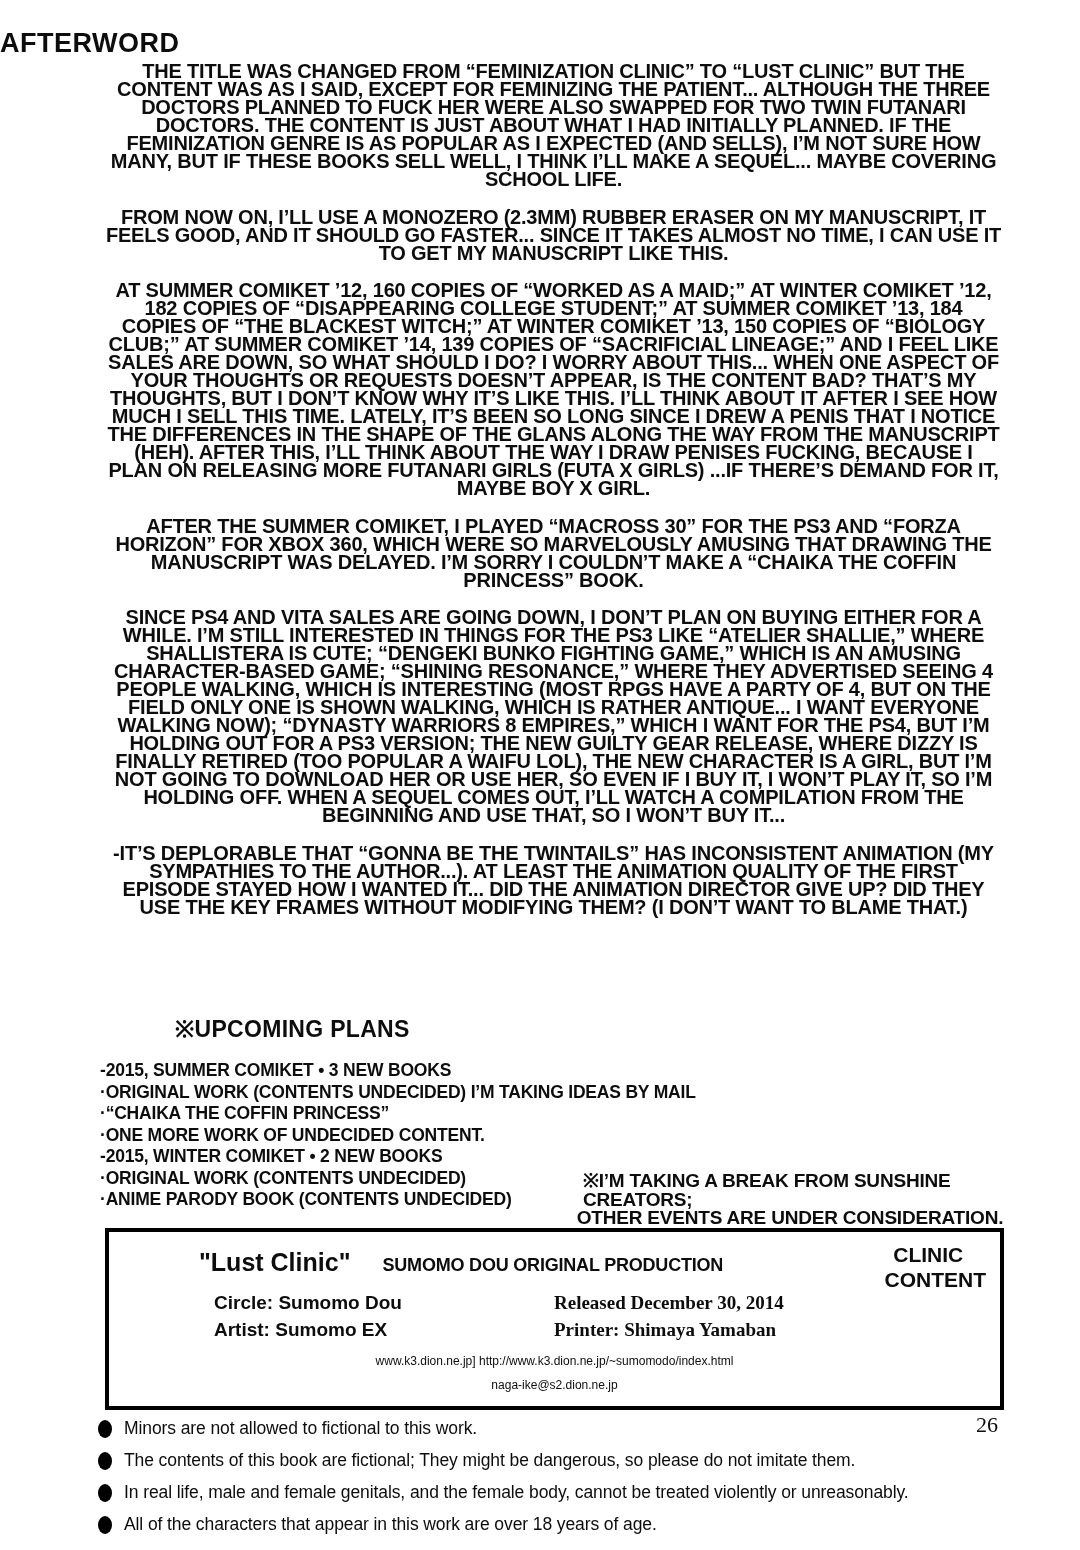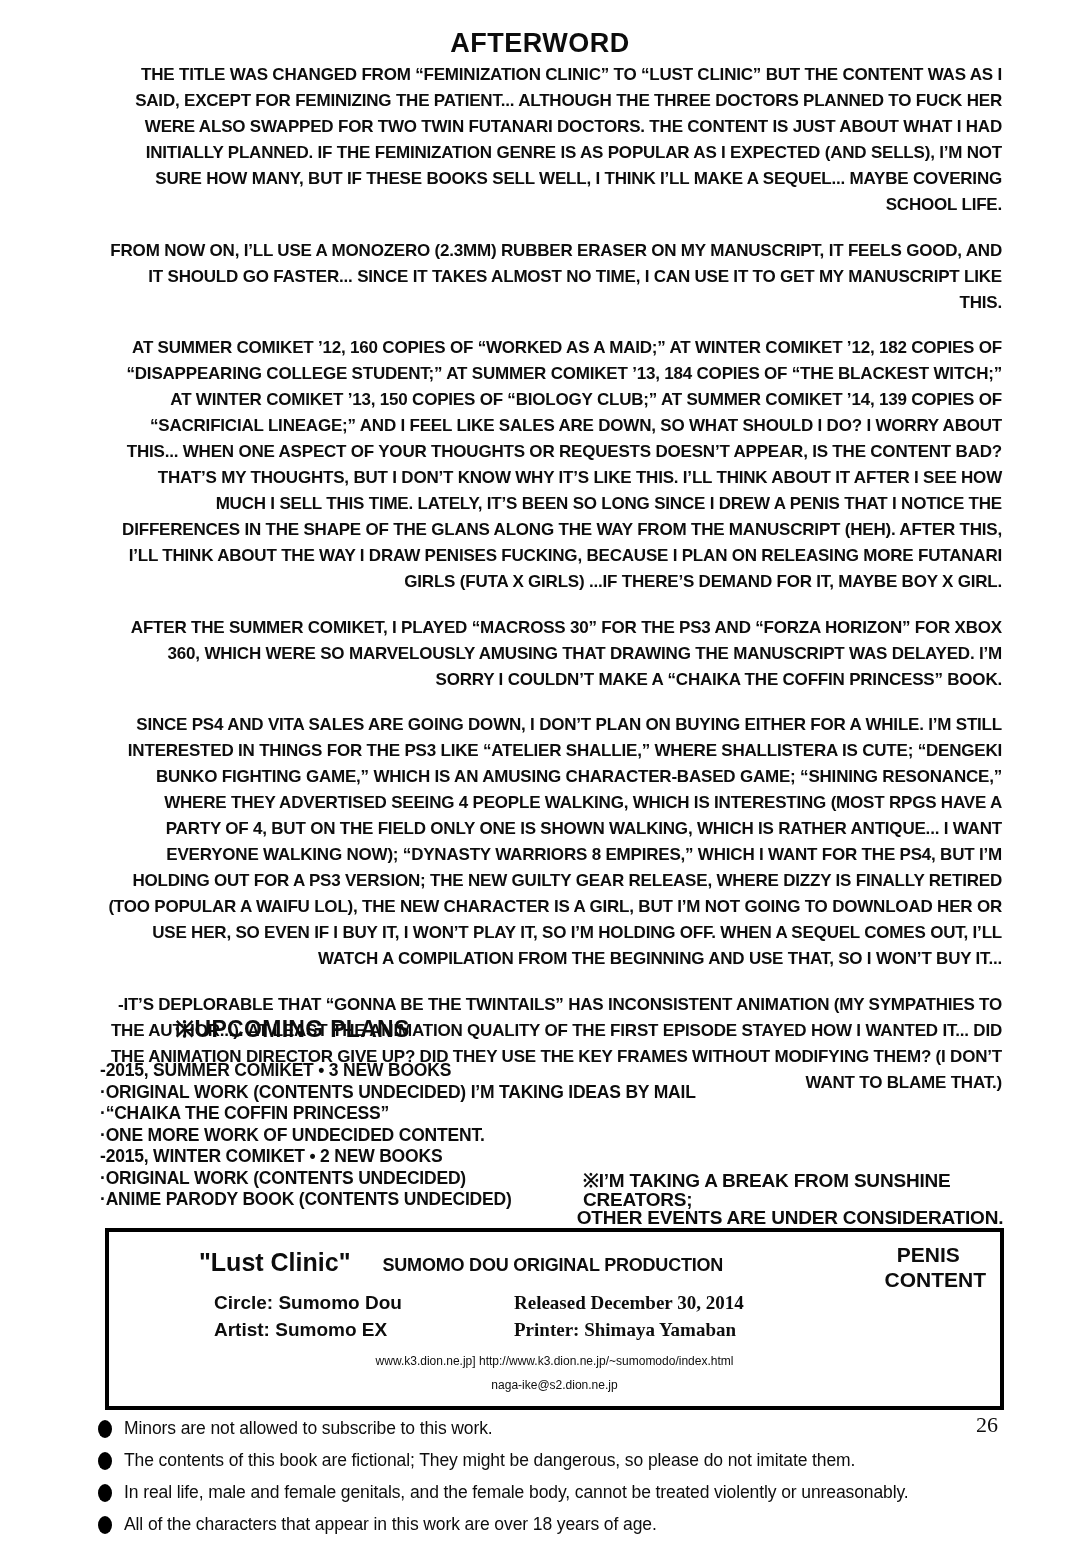--- a/index.html
+++ b/index.html
@@ -6,27 +6,27 @@
   body{
     width:1080px;height:1550px;background:#ffffff;position:relative;
     font-family:"Liberation Sans", sans-serif;color:#0d0d0d;overflow:hidden;
   }
   .page{position:absolute;inset:0;}
 
   
   .comic{font-weight:700;letter-spacing:-0.2px;}
 
   .title{
-    position:absolute;top:28px;left:0;width:1080px;text-align:center;
+    position:absolute;top:28px;left:0;width:1080px;
     font-size:27px;font-weight:700;letter-spacing:0.5px;
   }
 
   .body-text{
     position:absolute;top:62px;left:105px;width:897px;
-    font-size:17px;line-height:26px;text-align:right;
+    font-size:20px;line-height:18px;text-align:center;
   }
   .body-text p{margin:0 0 19.6px 0;}
   .body-text p:last-child{margin-bottom:0;}
 
   .plans-heading{
     position:absolute;top:1012px;left:175px;
     font-size:23px;font-weight:700;letter-spacing:0.3px;
   }
 
   .plans-list{
@@ -46,21 +46,21 @@
     border:4px solid #000;box-sizing:border-box;background:#fff;
   }
   .info-box .row1{display:flex;align-items:baseline;padding:16px 18px 0 90px;}
   .info-box .lust-title{font-size:25px;font-weight:700;}
   .info-box .subtitle{font-size:18px;font-weight:700;letter-spacing:-0.2px;margin-left:32px;}
   .adult{
     position:absolute;top:10px;right:14px;text-align:center;
     font-size:21px;font-weight:700;line-height:25px;
   }
   .adult .a1{margin-right:14px;}
-  .credits{display:flex;padding:12px 18px 0 0;font-size:19px;font-weight:700;line-height:27px;}
+  .credits{display:flex;padding:12px 18px 0 0;font-size:19px;font-weight:700;line-height:27px;gap:40px;}
   .credits .left{width:405px;padding-left:105px;box-sizing:border-box;}
   .credits .right{text-align:left;font-family:Liberation Serif, serif;}
   .urls{margin-top:6px;text-align:center;font-size:12px;font-weight:400;line-height:24px;}
 
   .disclaimers{position:absolute;top:1418px;left:98px;width:900px;}
   .disc-row{display:flex;align-items:center;margin-bottom:11px;}
   .bullet{
     width:14px;height:18px;background:#000;border-radius:50%;
     flex:0 0 auto;margin-right:12px;
   }
@@ -99,21 +99,21 @@
     <div>·ANIME PARODY BOOK (CONTENTS UNDECIDED)</div>
   </div>
 
   <div class="plans-note comic">
     <div class="l1">※I’M TAKING A BREAK FROM SUNSHINE CREATORS;</div>
     <div class="l2">OTHER EVENTS ARE UNDER CONSIDERATION.</div>
   </div>
 
   <div class="info-box">
     <div class="adult">
-      <div class="a1">PENIS</div>
+      <div class="a1">CLINIC</div>
       <div class="a2">CONTENT</div>
     </div>
     <div class="row1">
       <span class="lust-title">"Lust Clinic"</span>
       <span class="subtitle comic">SUMOMO DOU ORIGINAL PRODUCTION</span>
     </div>
     <div class="credits">
       <div class="left">
         <div>Circle: Sumomo Dou</div>
         <div>Artist: Sumomo EX</div>
@@ -125,21 +125,21 @@
     </div>
     <div class="urls">
       <div>www.k3.dion.ne.jp] http://www.k3.dion.ne.jp/~sumomodo/index.html</div>
       <div>naga-ike@s2.dion.ne.jp</div>
     </div>
   </div>
 
   <div class="disclaimers">
     <div class="disc-row">
       <span class="bullet"></span>
-      <span class="disc-text">Minors are not allowed to subscribe to this work.</span>
+      <span class="disc-text">Minors are not allowed to fictional to this work.</span>
     </div>
     <div class="disc-row">
       <span class="bullet"></span>
       <span class="disc-text">The contents of this book are fictional; They might be dangerous, so please do not imitate them.</span>
     </div>
     <div class="disc-row">
       <span class="bullet"></span>
       <span class="disc-text">In real life, male and female genitals, and the female body, cannot be treated violently or unreasonably.</span>
     </div>
     <div class="disc-row">

